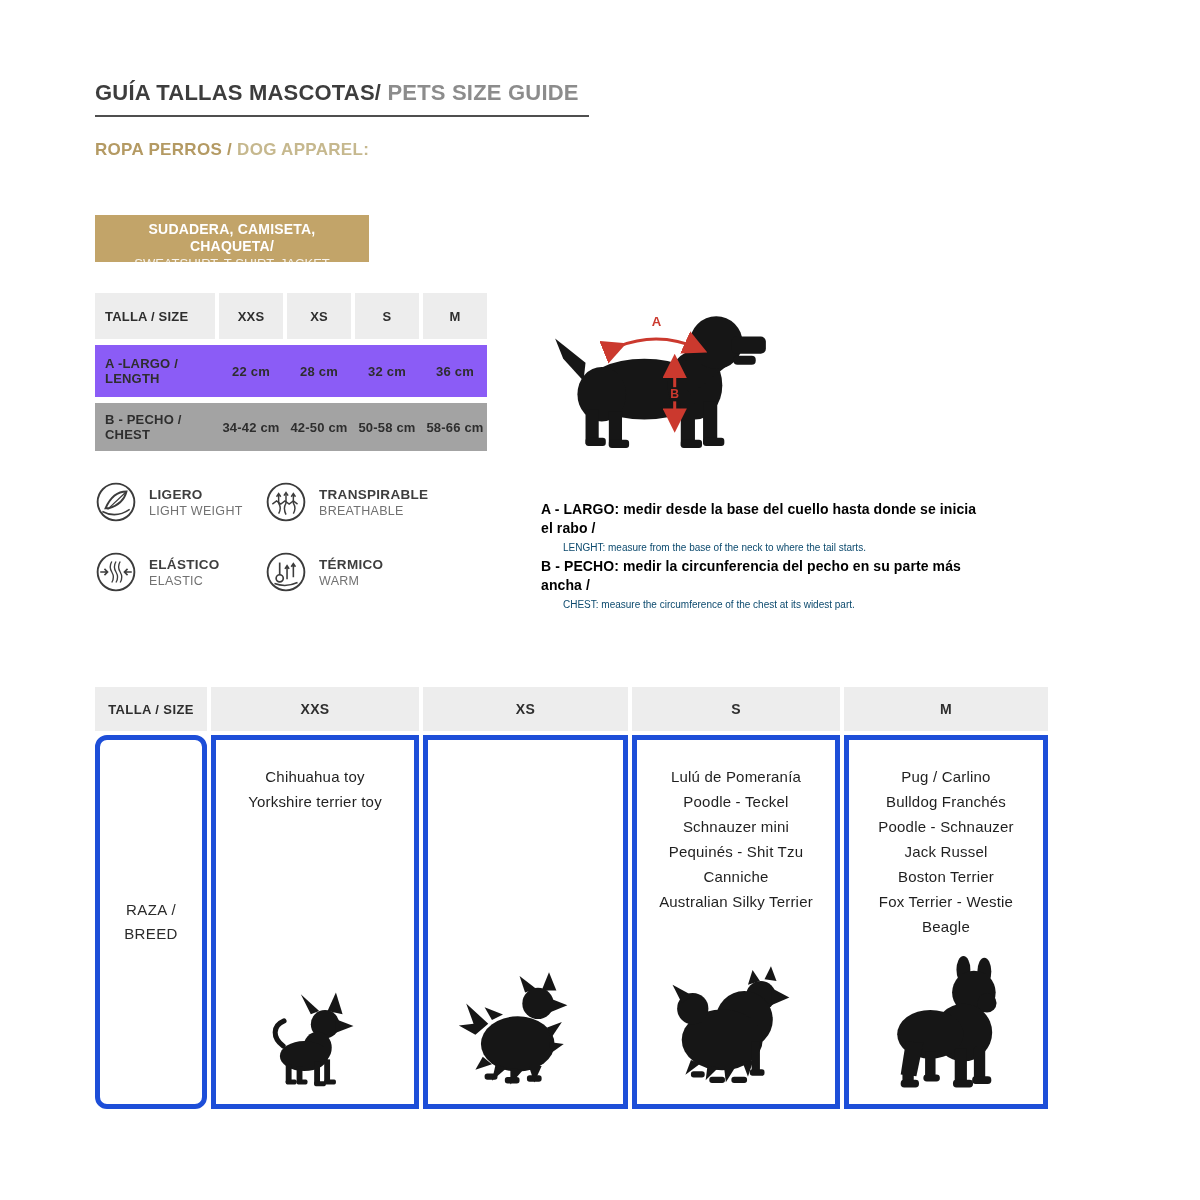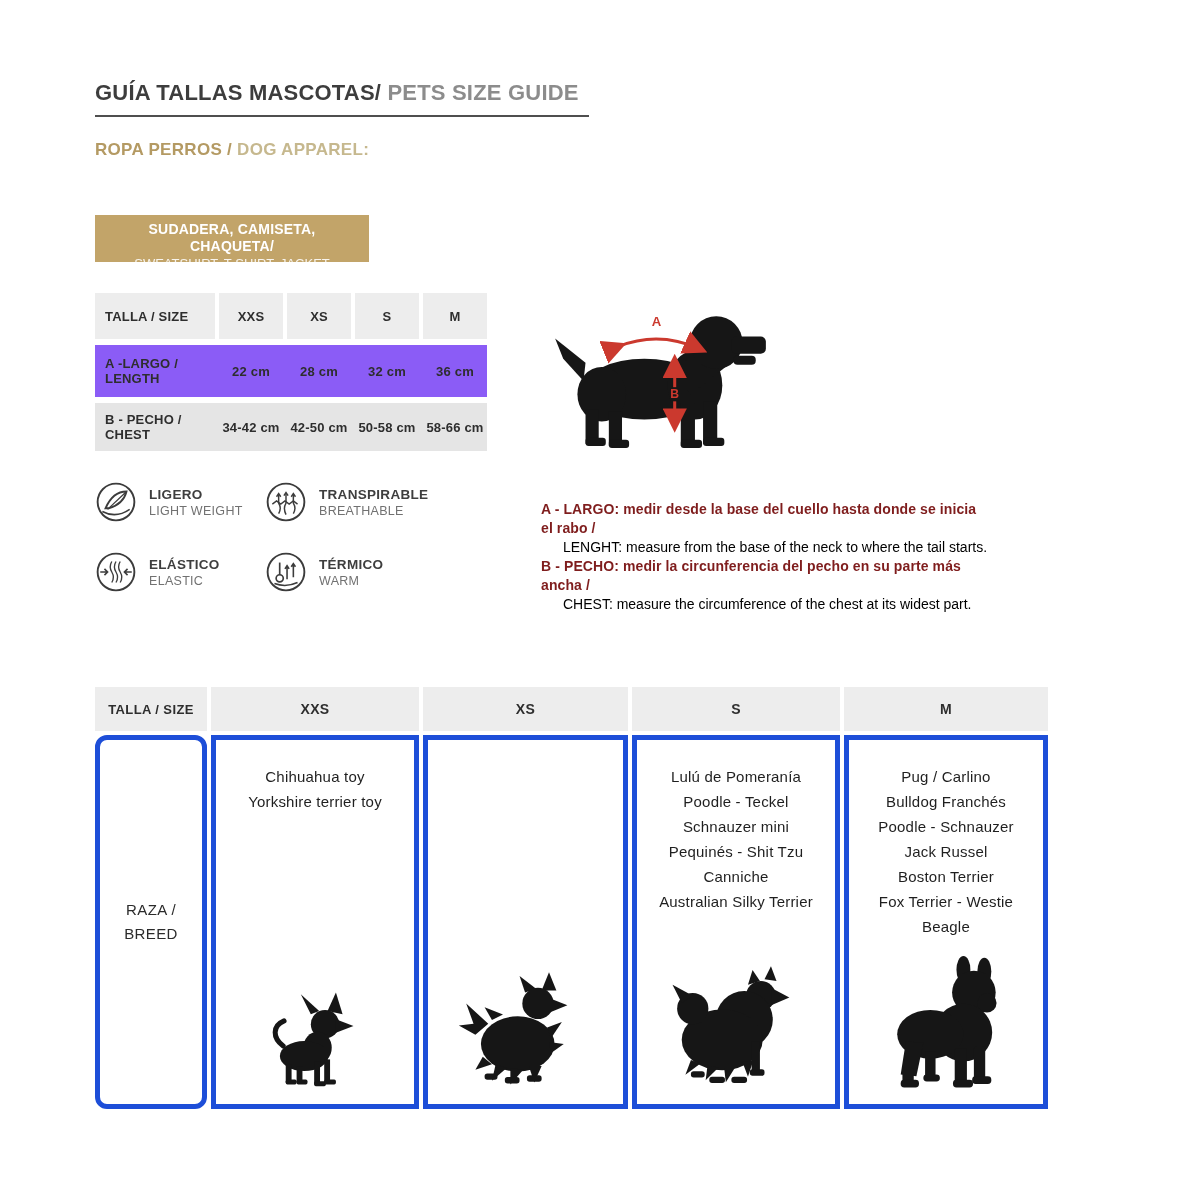--- a/index.html
+++ b/index.html
@@ -26,34 +26,34 @@
   .banner .l1 { font-size:14px; font-weight:bold; letter-spacing:.2px; }
   .banner .l2 { font-size:13px; color:rgba(255,255,255,.88); }
   
   .st { position:absolute; left:95px; top:293px; width:392px; font-size:13px; }
   .st-row { display:grid; grid-template-columns:120px 64px 64px 64px 64px; column-gap:4px; }
   .st .cell { display:flex; align-items:center; justify-content:center; font-weight:bold; color:#2e2e2e; letter-spacing:.2px; }
   .st .lab { justify-content:flex-start; padding-left:10px; }
   .st-head .cell { height:46px; background:#ededed; }
   .st-band { margin-top:6px; background:#8b5cf6; }
   .st-band .cell { height:52px; }
-  .st-white { margin-top:6px; background:#e5e5e5; }
+  .st-white { margin-top:6px; background:#a3a3a3; }
   .st-white .cell { height:48px; }
   
   .diagram { position:absolute; left:550px; top:298px; }
   
   .features { position:absolute; left:95px; top:481px; display:grid; grid-template-columns:170px 220px; row-gap:28px; }
   .feature { display:flex; align-items:center; gap:12px; }
   .feature .txt .nm { font-size:13.5px; font-weight:bold; color:#3e3e3e; letter-spacing:.3px; }
   .feature .txt .sb { font-size:12.5px; color:#717171; letter-spacing:.3px; margin-top:2px; }
   .ficon { width:42px; height:42px; flex:0 0 42px; }
   
   .notes { position:absolute; left:541px; top:500px; width:450px; line-height:19px; }
-  .n-bold { color:#7f1d1d; font-weight:bold; font-size:14px; letter-spacing:.1px; }
-  .n-sub  { color:#000000; font-size:14px; padding-left:22px; }
+  .n-bold { color:#000000; font-weight:bold; font-size:14px; letter-spacing:.1px; }
+  .n-sub  { color:#0c4a6e; font-size:10px; padding-left:22px; }
   
   .bt-header { position:absolute; left:95px; top:687px; display:grid;
     grid-template-columns:112px 208px 205px 208px 204px; column-gap:4px; }
   .bt-header .cell { height:44px; background:#ededed; display:flex; align-items:center;
     justify-content:center; font-weight:bold; font-size:14px; color:#2e2e2e; letter-spacing:.4px; }
   .bt-header .cell:first-child { font-size:13px; }
   .bt-body { position:absolute; left:95px; top:735px; display:grid;
     grid-template-columns:112px 208px 205px 208px 204px; column-gap:4px; }
   .bcell { height:374px; background:#ffffff; border:5px solid #1d4ed8; position:relative; }
   .bcell.labcell { display:flex; flex-direction:column; align-items:center; justify-content:center;

